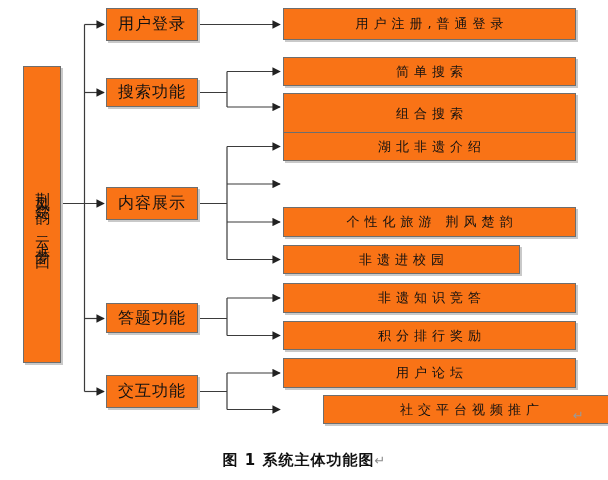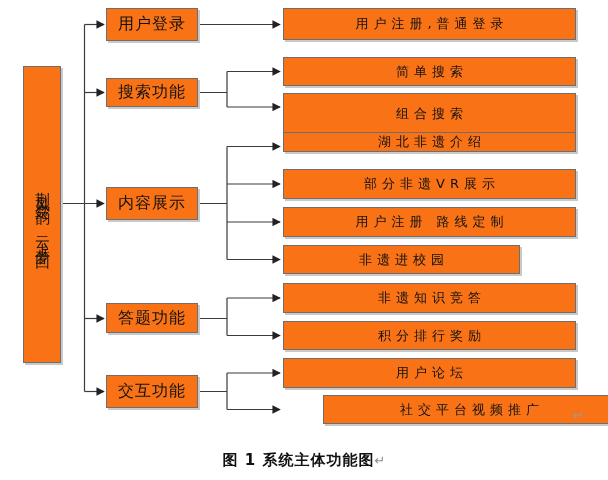--- a/index.html
+++ b/index.html
@@ -109,23 +109,22 @@
 
   <div class="box mid-box" style="left:106px; top:8px; width:92px; height:33px;">用户登录</div>
   <div class="box mid-box" style="left:106px; top:78px; width:92px; height:29px;">搜索功能</div>
   <div class="box mid-box" style="left:106px; top:187px; width:92px; height:33px;">内容展示</div>
   <div class="box mid-box" style="left:106px; top:303px; width:92px; height:30px;">答题功能</div>
   <div class="box mid-box" style="left:106px; top:375px; width:92px; height:33px;">交互功能</div>
 
   <div class="box leaf-box" style="left:283px; top:8px; width:293px; height:32px;">用户注册,普通登录</div>
   <div class="box leaf-box" style="left:283px; top:57px; width:293px; height:29px;">简单搜索</div>
   <div class="box leaf-box" style="left:283px; top:93px; width:293px; height:41px;">组合搜索</div>
-  <div class="box leaf-box" style="left:283px; top:132px; width:293px; height:20px;">湖北非遗介绍</div>
-  <div class="box leaf-box" style="left:283px; top:169px; width:293px; height:30px;">部分非遗VR展示</div>
-  <div class="box leaf-box" style="left:283px; top:207px; width:293px; height:30px;">用户注册 路线定制</div>
+  <div class="box leaf-box" style="left:283px; top:132px; width:293px; height:29px;">湖北非遗介绍</div>
+  <div class="box leaf-box" style="left:283px; top:207px; width:293px; height:30px;">个性化旅游 荆风楚韵</div>
   <div class="box leaf-box" style="left:283px; top:245px; width:237px; height:29px;">非遗进校园</div>
   <div class="box leaf-box" style="left:283px; top:283px; width:293px; height:30px;">非遗知识竞答</div>
   <div class="box leaf-box" style="left:283px; top:321px; width:293px; height:29px;">积分排行奖励</div>
   <div class="box leaf-box" style="left:283px; top:358px; width:293px; height:30px;">用户论坛</div>
   <div class="box leaf-box" style="left:283px; top:395px; width:293px; height:29px;margin-left:40px;">社交平台视频推广</div>
 
   <span class="page-return">↵</span>
 
   <div class="caption">
     <span>图 1 系统主体功能图</span><span class="return-mark">↵</span>

